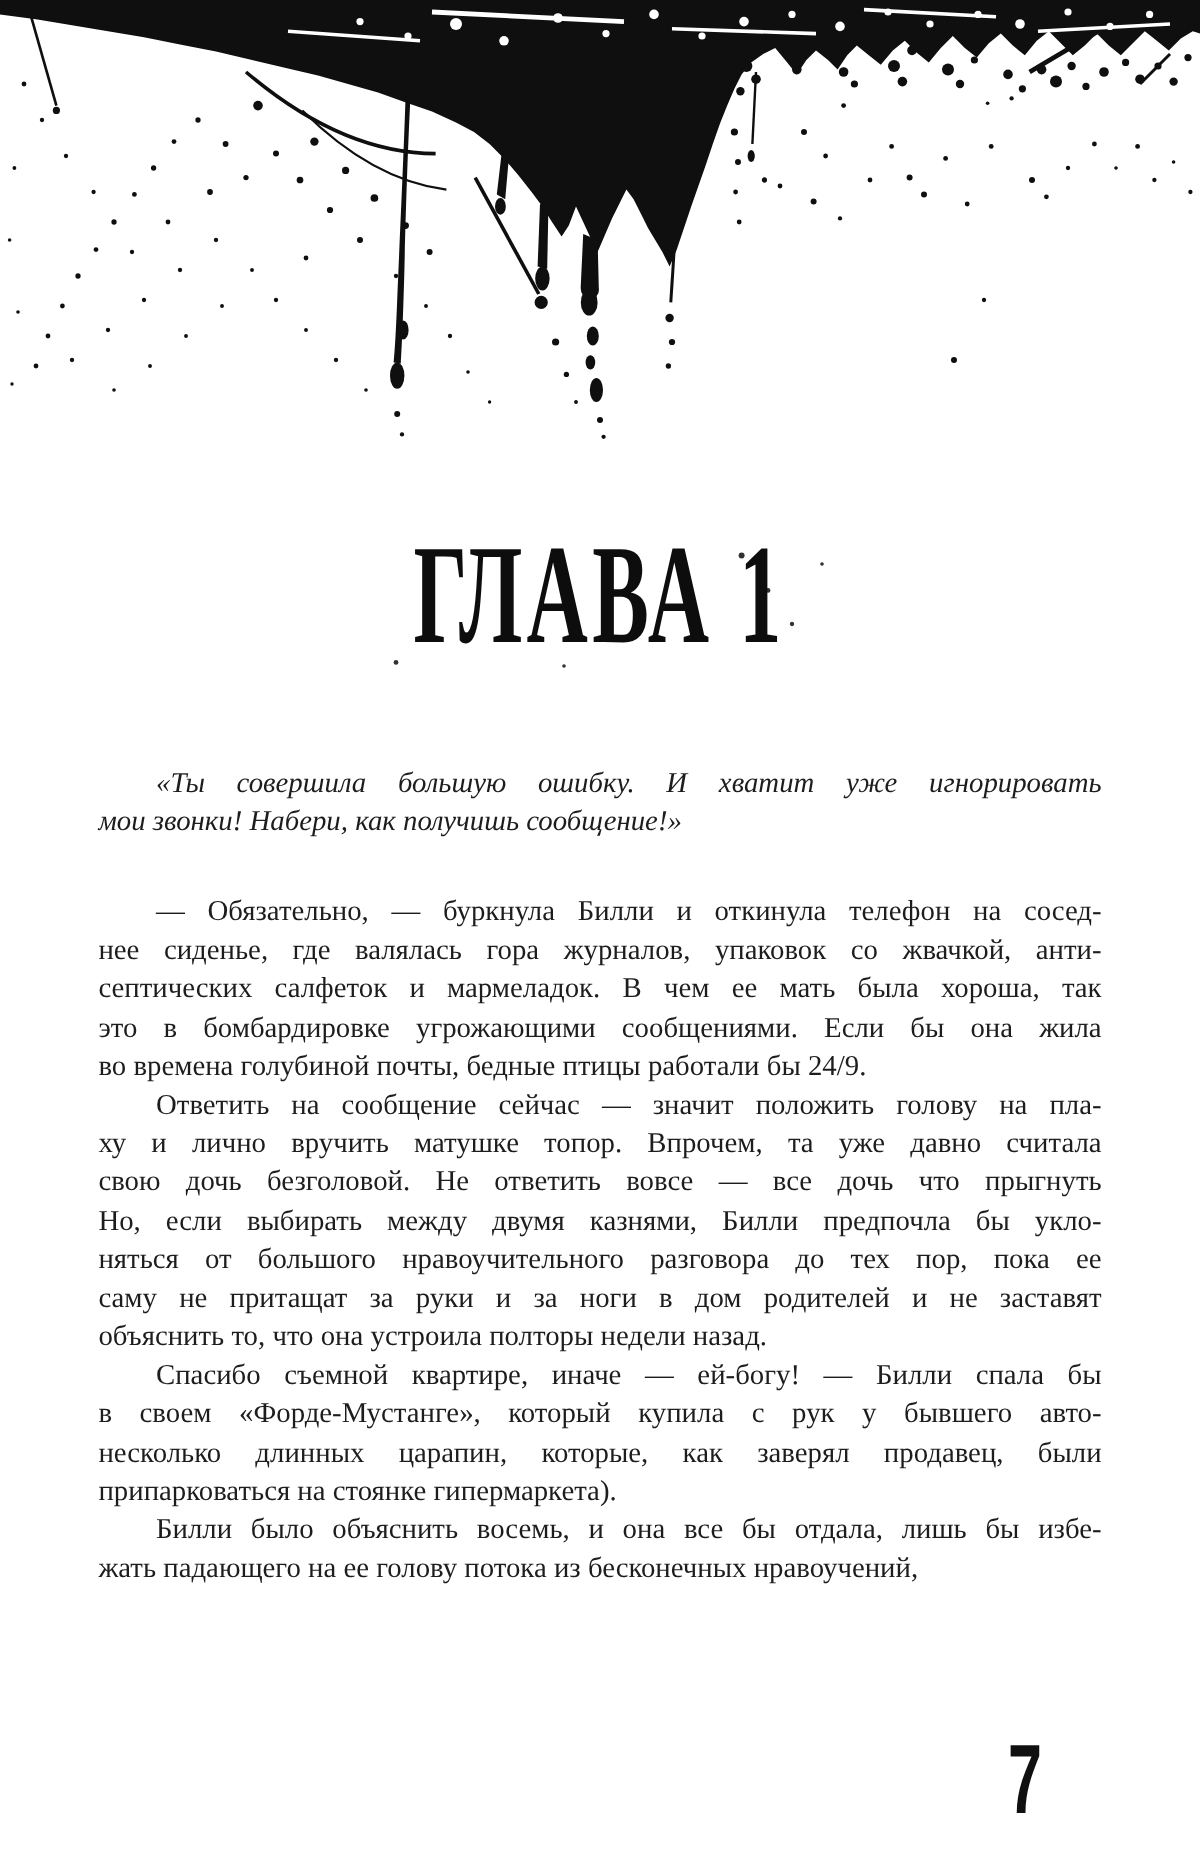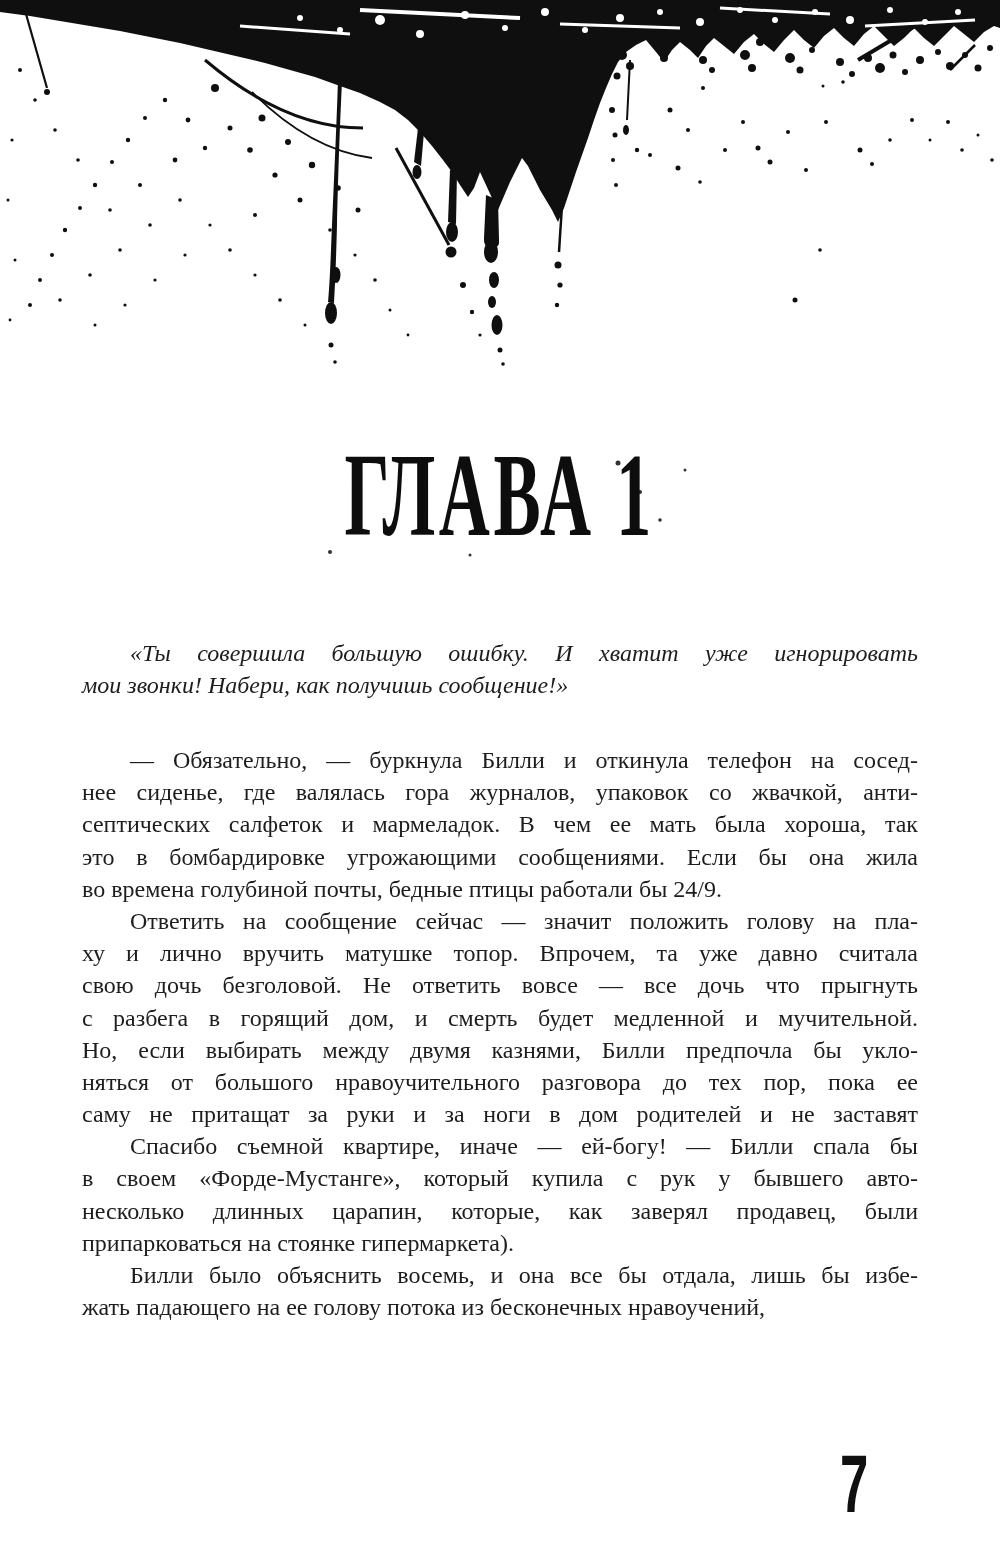--- a/index.html
+++ b/index.html
@@ -274,24 +274,24 @@
         <div class="line first">— Обязательно, — буркнула Билли и откинула телефон на сосед-</div>
         <div class="line">нее сиденье, где валялась гора журналов, упаковок со жвачкой, анти-</div>
         <div class="line">септических салфеток и мармеладок. В чем ее мать была хороша, так</div>
         <div class="line">это в бомбардировке угрожающими сообщениями. Если бы она жила</div>
         <div class="line last">во времена голубиной почты, бедные птицы работали бы 24/9.</div>
       </div>
       <div class="para">
         <div class="line first">Ответить на сообщение сейчас — значит положить голову на пла-</div>
         <div class="line">ху и лично вручить матушке топор. Впрочем, та уже давно считала</div>
         <div class="line">свою дочь безголовой. Не ответить вовсе — все дочь что прыгнуть</div>
-        <div class="line">с разбега в горящий дом, и смерть будет медленной и мучительной.</div>
         <div class="line">Но, если выбирать между двумя казнями, Билли предпочла бы укло-</div>
         <div class="line">няться от большого нравоучительного разговора до тех пор, пока ее</div>
         <div class="line">саму не притащат за руки и за ноги в дом родителей и не заставят</div>
+        <div class="line last">объяснить то, что она устроила полторы недели назад.</div>
       </div>
       <div class="para">
         <div class="line first">Спасибо съемной квартире, иначе — ей-богу! — Билли спала бы</div>
         <div class="line">в своем «Форде-Мустанге», который купила с рук у бывшего авто-</div>
         <div class="line">несколько длинных царапин, которые, как заверял продавец, были</div>
         <div class="line last">припарковаться на стоянке гипермаркета).</div>
       </div>
       <div class="para">
         <div class="line first">Билли было объяснить восемь, и она все бы отдала, лишь бы избе-</div>
         <div class="line last">жать падающего на ее голову потока из бесконечных нравоучений,</div>

